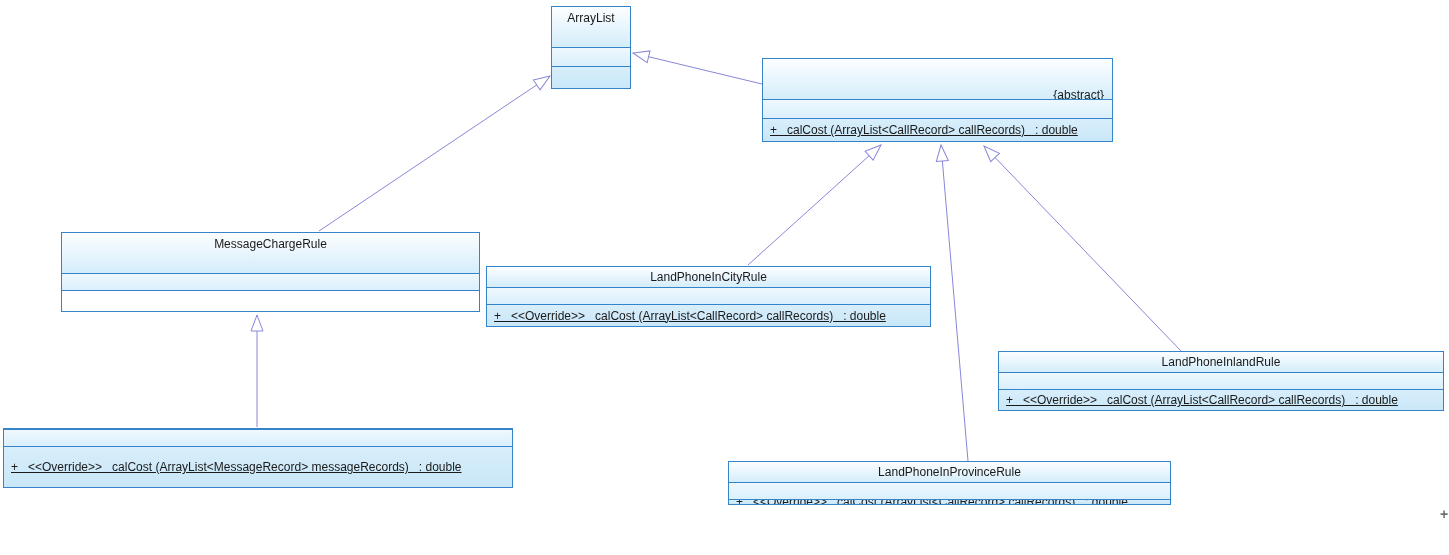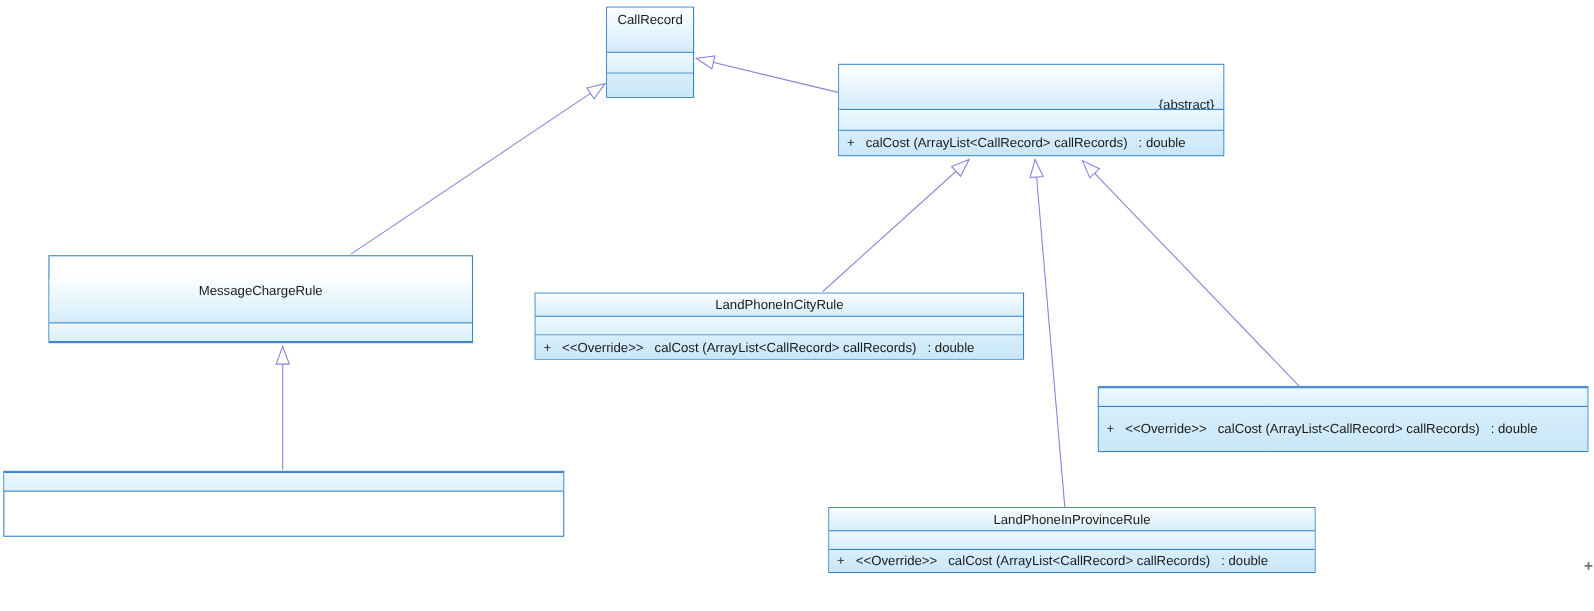--- a/index.html
+++ b/index.html
@@ -28,28 +28,28 @@
   .center-stereo .stereo{text-align:center;padding-right:0;}
   .cmp-attrs{
     height:16px;border-top:1px solid var(--border);border-bottom:1px solid var(--border);
     background:linear-gradient(180deg,#eef8fe 0%,#daf0fc 100%);
   }
   #c0 .cmp-attrs,#c1 .cmp-attrs{height:18px;}
   .cmp-methods{
     flex:1;background:linear-gradient(180deg,#d8eefb 0%,#c9e7f8 100%);
     display:flex;align-items:center;overflow:hidden;
   }
-  .method{white-space:pre;padding-left:7px;}
+  .method{white-space:pre;padding-left:7px;text-decoration:underline;}
 
   #c0{left:551px;top:6px;width:80px;height:83px;}
   #c1{left:762px;top:58px;width:351px;height:84px;}
-  #c2{left:44px;top:232px;width:386px;height:80px;justify-content:flex-end;}
+  #c2{left:61px;top:232px;width:419px;height:80px;}
   #c3{left:486px;top:266px;width:445px;height:61px;}
   #c4{left:998px;top:351px;width:446px;height:60px;}
-  #c5{left:753px;top:461px;width:443px;height:60px;}
+  #c5{left:728px;top:461px;width:443px;height:44px;}
   #c6{left:3px;top:428px;width:510px;height:60px;}
 
   #resize-handle{
     position:absolute;left:1440px;top:507px;color:#6f6f6f;
     font-size:14px;font-weight:bold;line-height:14px;
   }
 </style>
 </head>
 <body>
 
@@ -64,21 +64,21 @@
     <line x1="762" y1="84" x2="633" y2="53" marker-end="url(#genArrow)"></line>
     <line x1="319" y1="231" x2="550" y2="76" marker-end="url(#genArrow)"></line>
     <line x1="748" y1="265" x2="881" y2="145" marker-end="url(#genArrow)"></line>
     <line x1="968" y1="461" x2="941" y2="145" marker-end="url(#genArrow)"></line>
     <line x1="1181" y1="351" x2="984" y2="146" marker-end="url(#genArrow)"></line>
     <line x1="257" y1="427" x2="257" y2="315" marker-end="url(#genArrow)"></line>
   </svg>
 
   <div id="c0" class="uml-class two-line center-stereo">
     <div class="cmp-title">
-      <div class="cname">CallRecord</div>
+      <div class="cname">ArrayList</div>
       <div class="stereo">{abstract}</div>
     </div>
     <div class="cmp-attrs"></div>
     <div class="cmp-methods"></div>
   </div>
 
   <div id="c1" class="uml-class two-line">
     <div class="cmp-title">
       <div class="stereo">{abstract}</div>
     </div>
@@ -100,34 +100,40 @@
     <div class="cmp-title">
       <div class="cname">LandPhoneInCityRule</div>
     </div>
     <div class="cmp-attrs"></div>
     <div class="cmp-methods">
       <div class="method">+   &lt;&lt;Override&gt;&gt;   calCost (ArrayList&lt;CallRecord&gt; callRecords)   : double</div>
     </div>
   </div>
 
   <div id="c4" class="uml-class one-line">
+    <div class="cmp-title">
+      <div class="cname">LandPhoneInlandRule</div>
+    </div>
     <div class="cmp-attrs"></div>
     <div class="cmp-methods">
       <div class="method">+   &lt;&lt;Override&gt;&gt;   calCost (ArrayList&lt;CallRecord&gt; callRecords)   : double</div>
     </div>
   </div>
 
   <div id="c5" class="uml-class one-line">
     <div class="cmp-title">
       <div class="cname">LandPhoneInProvinceRule</div>
     </div>
     <div class="cmp-attrs"></div>
     <div class="cmp-methods">
       <div class="method">+   &lt;&lt;Override&gt;&gt;   calCost (ArrayList&lt;CallRecord&gt; callRecords)   : double</div>
     </div>
   </div>
 
   <div id="c6" class="uml-class one-line">
     <div class="cmp-attrs"></div>
+    <div class="cmp-methods">
+      <div class="method">+   &lt;&lt;Override&gt;&gt;   calCost (ArrayList&lt;MessageRecord&gt; messageRecords)   : double</div>
+    </div>
   </div>
 
   <div id="resize-handle">+</div>
 </div>
 
 </body></html>

